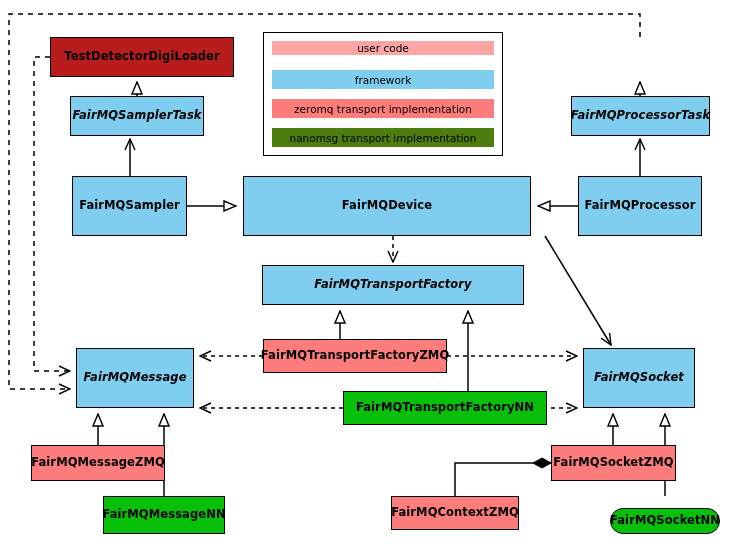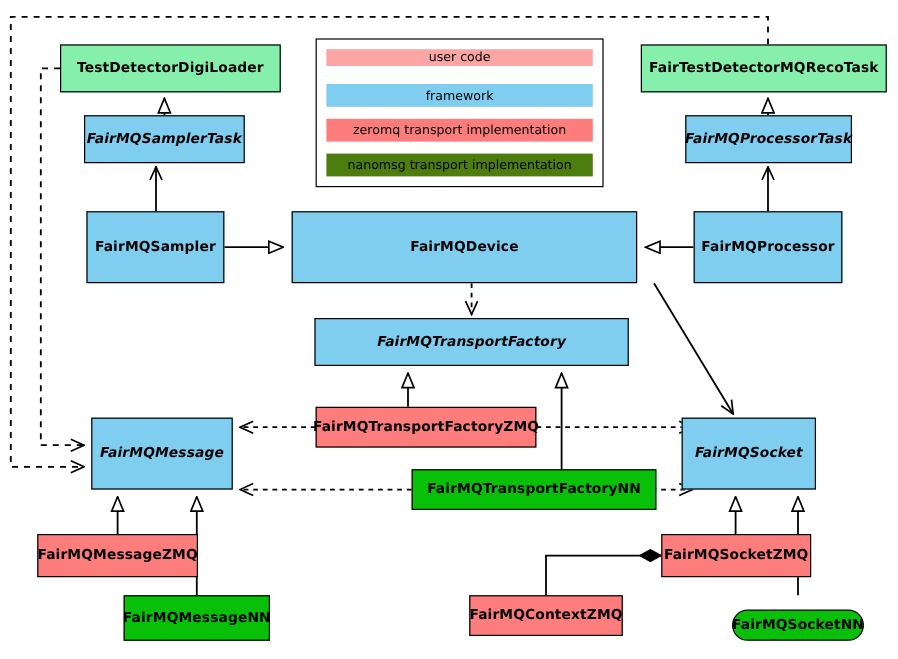--- a/index.html
+++ b/index.html
@@ -3,21 +3,21 @@
 <meta charset="utf-8">
 <style>
   html,body{margin:0;padding:0;background:#ffffff;}
   body{font-family:"DejaVu Sans","Liberation Sans",sans-serif;}
   #canvas{position:relative;width:748px;height:549px;background:#ffffff;overflow:hidden;}
   svg.edges{position:absolute;left:0;top:0;width:748px;height:549px;pointer-events:none;}
   .node{position:absolute;box-sizing:border-box;border:1.6px solid #000000;
         display:flex;align-items:center;justify-content:center;text-align:center;
         font-size:11.5px;font-weight:bold;color:#000000;letter-spacing:.1px;line-height:1.15;}
   .node.abstract{font-style:italic;}
-  .c-user{background:#86efac;}
+  .c-user{background:#b91c1c;}
   .c-framework{background:#7FCEF0;}
   .c-zmq{background:#FD7C7C;}
   .c-nn{background:#07C007;}
   #legend{position:absolute;box-sizing:border-box;border:1.6px solid #000000;background:#ffffff;}
   .legend-row{position:absolute;display:flex;align-items:center;justify-content:center;
               font-size:10.5px;color:#000000;font-weight:normal;}
 </style>
 </head>
 <body>
 
@@ -87,24 +87,23 @@
 <div class="legend-row" style="left: 272px; top: 41px; width: 222px; height: 14px; background: #fca5a5;">user code</div>
     <div class="legend-row" style="left: 272px; top: 70px; width: 222px; height: 19px; background: rgb(127, 206, 240);">framework</div>
     <div class="legend-row" style="left: 272px; top: 99px; width: 222px; height: 19px; background: rgb(253, 124, 124);">zeromq transport implementation</div>
     <div class="legend-row" style="left: 272px; top: 128px; width: 222px; height: 19px; background: #4d7c0f;">nanomsg transport implementation</div>
     <div class="node c-user" style="left: 50px; top: 37px; width: 184px; height: 40px;">TestDetectorDigiLoader</div>
     <div class="node c-framework abstract" style="left: 70px; top: 96px; width: 134px; height: 40px;">FairMQSamplerTask</div>
     <div class="node c-framework" style="left: 72px; top: 176px; width: 115px; height: 60px;">FairMQSampler</div>
     <div class="node c-framework" style="left: 243px; top: 176px; width: 288px; height: 60px;">FairMQDevice</div>
     <div class="node c-framework" style="left: 578px; top: 176px; width: 124px; height: 60px;">FairMQProcessor</div>
     <div class="node c-framework abstract" style="left: 571px; top: 96px; width: 139px; height: 40px;">FairMQProcessorTask</div>
-    <div class="node c-user" style="left: 534px; top: 37px; width: 205px; height: 40px;">FairTestDetectorMQRecoTask</div>
     <div class="node c-framework abstract" style="left: 262px; top: 265px; width: 262px; height: 40px;">FairMQTransportFactory</div>
     <div class="node c-zmq" style="left: 263px; top: 339px; width: 184px; height: 34px;">FairMQTransportFactoryZMQ</div>
     <div class="node c-nn" style="left: 343px; top: 391px; width: 204px; height: 34px;">FairMQTransportFactoryNN</div>
     <div class="node c-framework abstract" style="left: 76px; top: 348px; width: 118px; height: 60px;">FairMQMessage</div>
     <div class="node c-zmq" style="left: 31px; top: 445px; width: 134px; height: 36px;">FairMQMessageZMQ</div>
     <div class="node c-nn" style="left: 103px; top: 496px; width: 122px; height: 38px;">FairMQMessageNN</div>
-    <div class="node c-framework abstract" style="left: 568px; top: 348px; width: 112px; height: 60px;">FairMQSocket</div>
+    <div class="node c-framework abstract" style="left: 583px; top: 348px; width: 112px; height: 60px;">FairMQSocket</div>
     <div class="node c-zmq" style="left: 551px; top: 445px; width: 125px; height: 36px;">FairMQSocketZMQ</div>
     <div class="node c-nn" style="left: 610px; top: 508px; width: 110px; height: 26px; border-radius: 18px;">FairMQSocketNN</div>
     <div class="node c-zmq" style="left: 391px; top: 496px; width: 128px; height: 34px;">FairMQContextZMQ</div>
   </div>
 
 </body></html>

